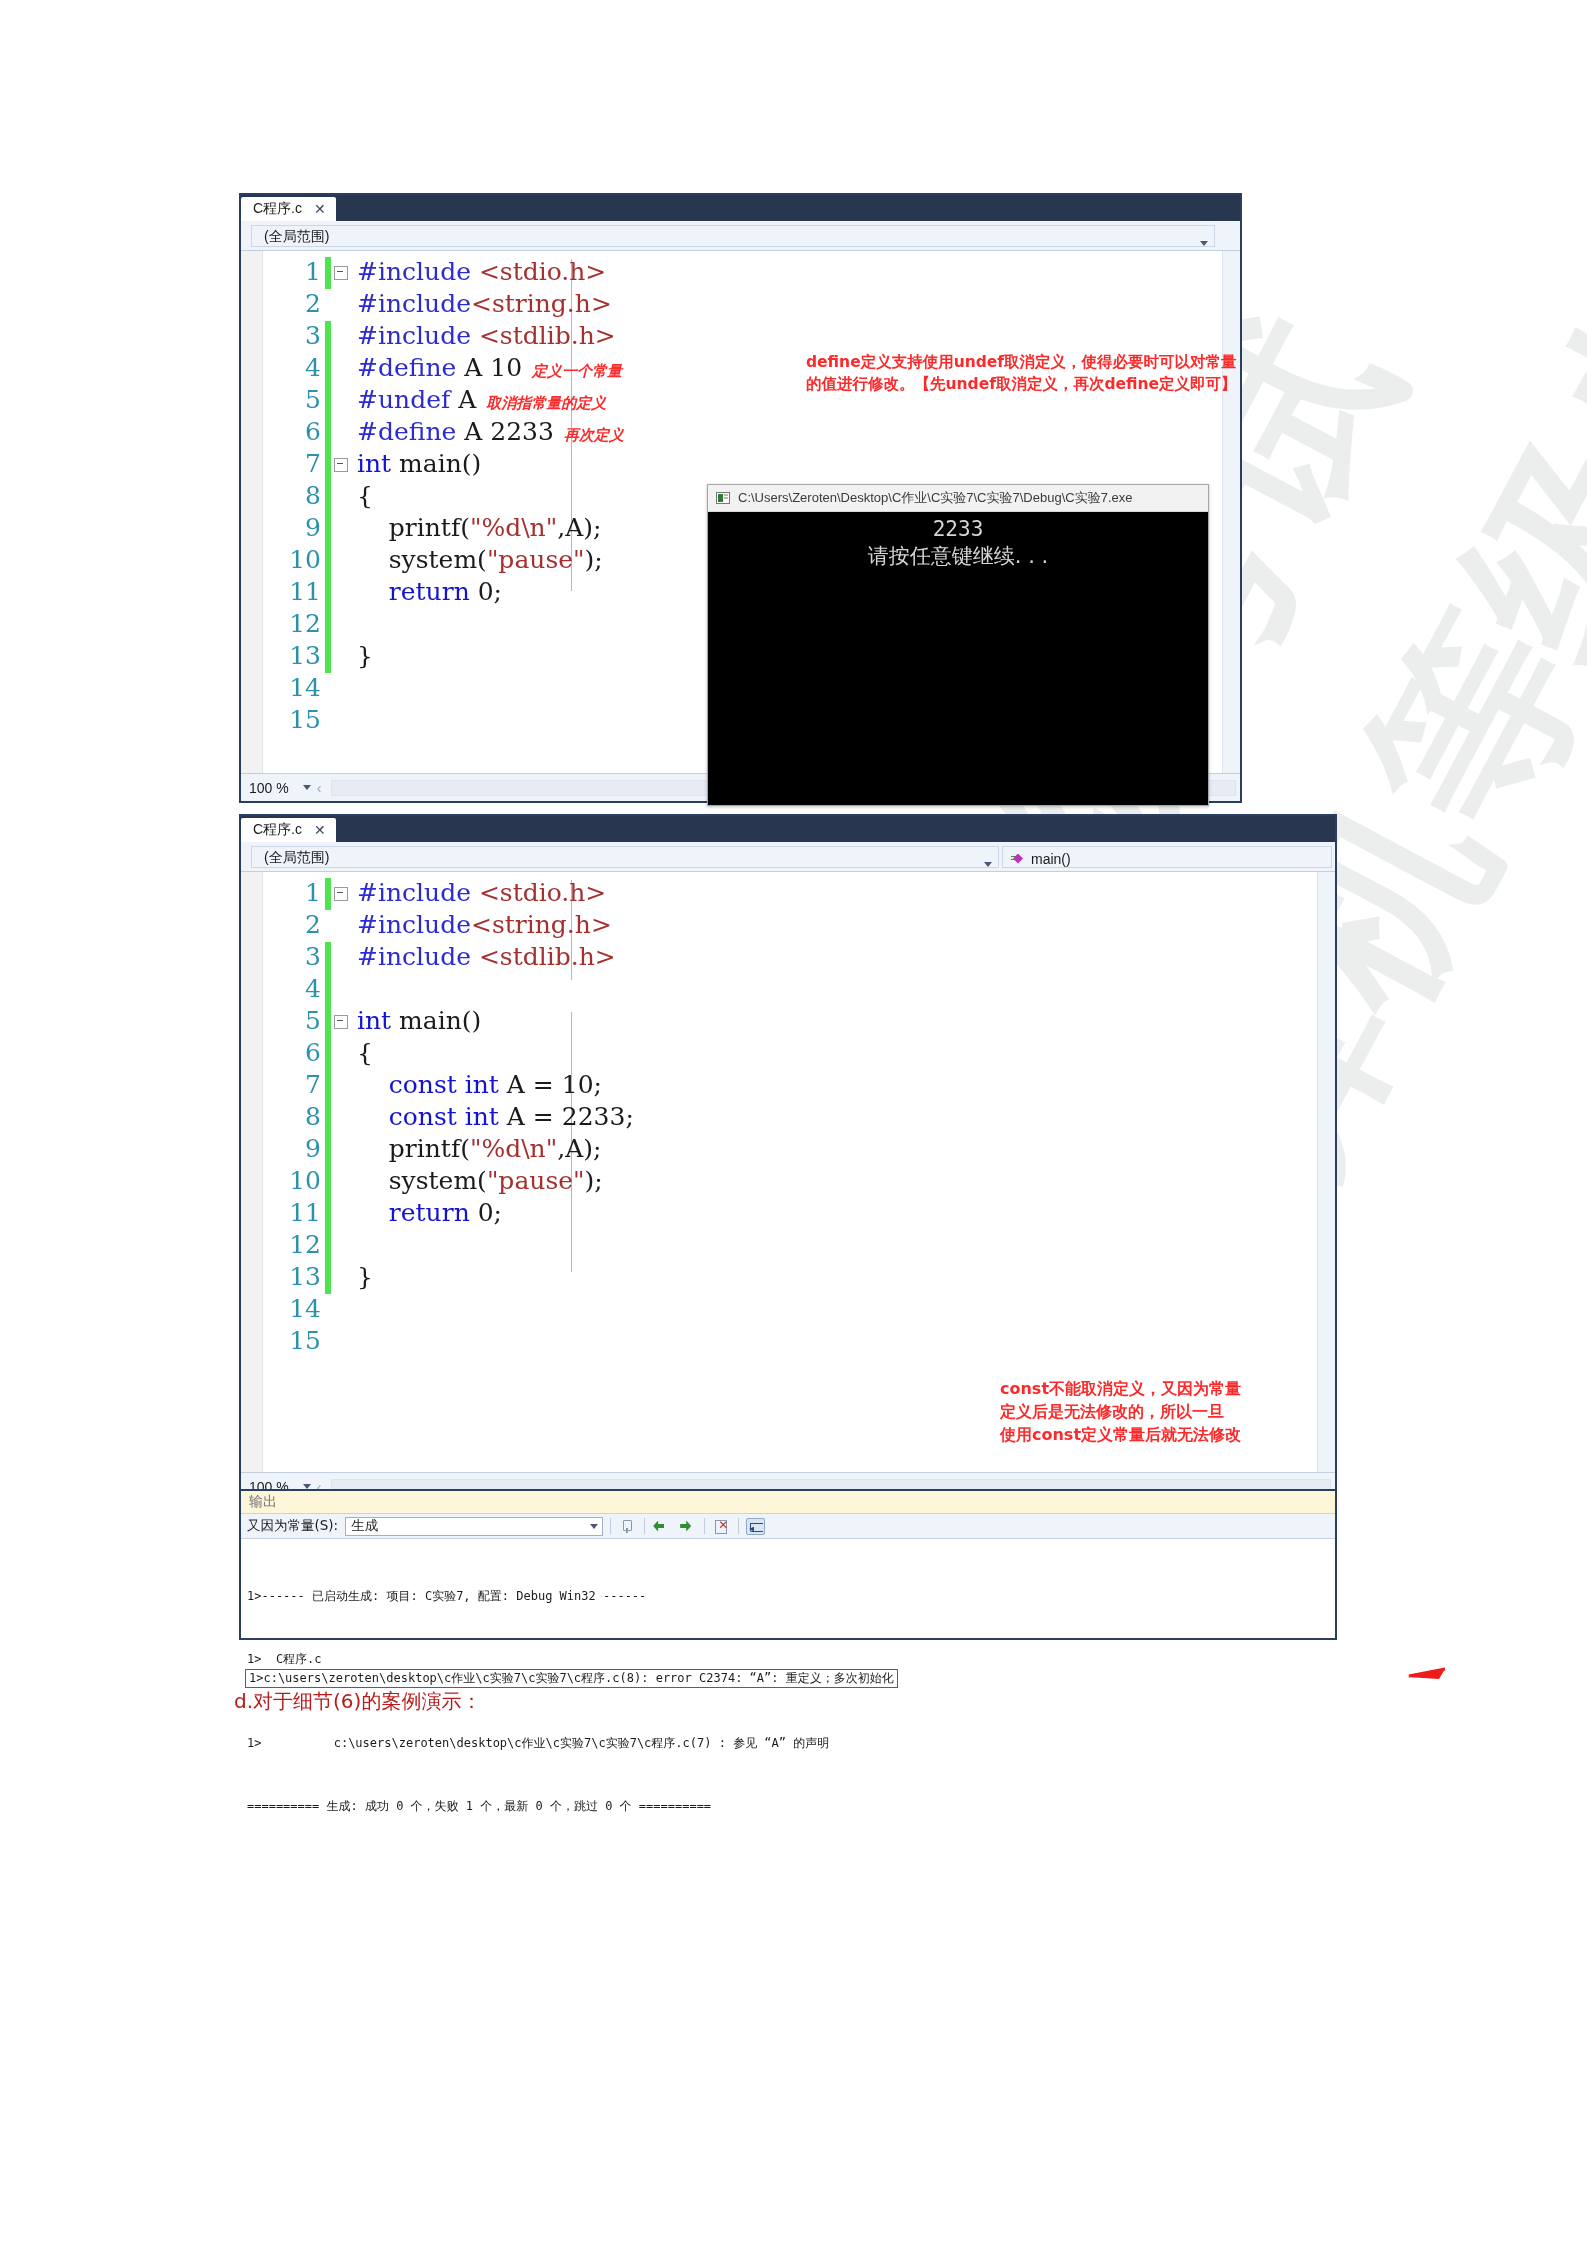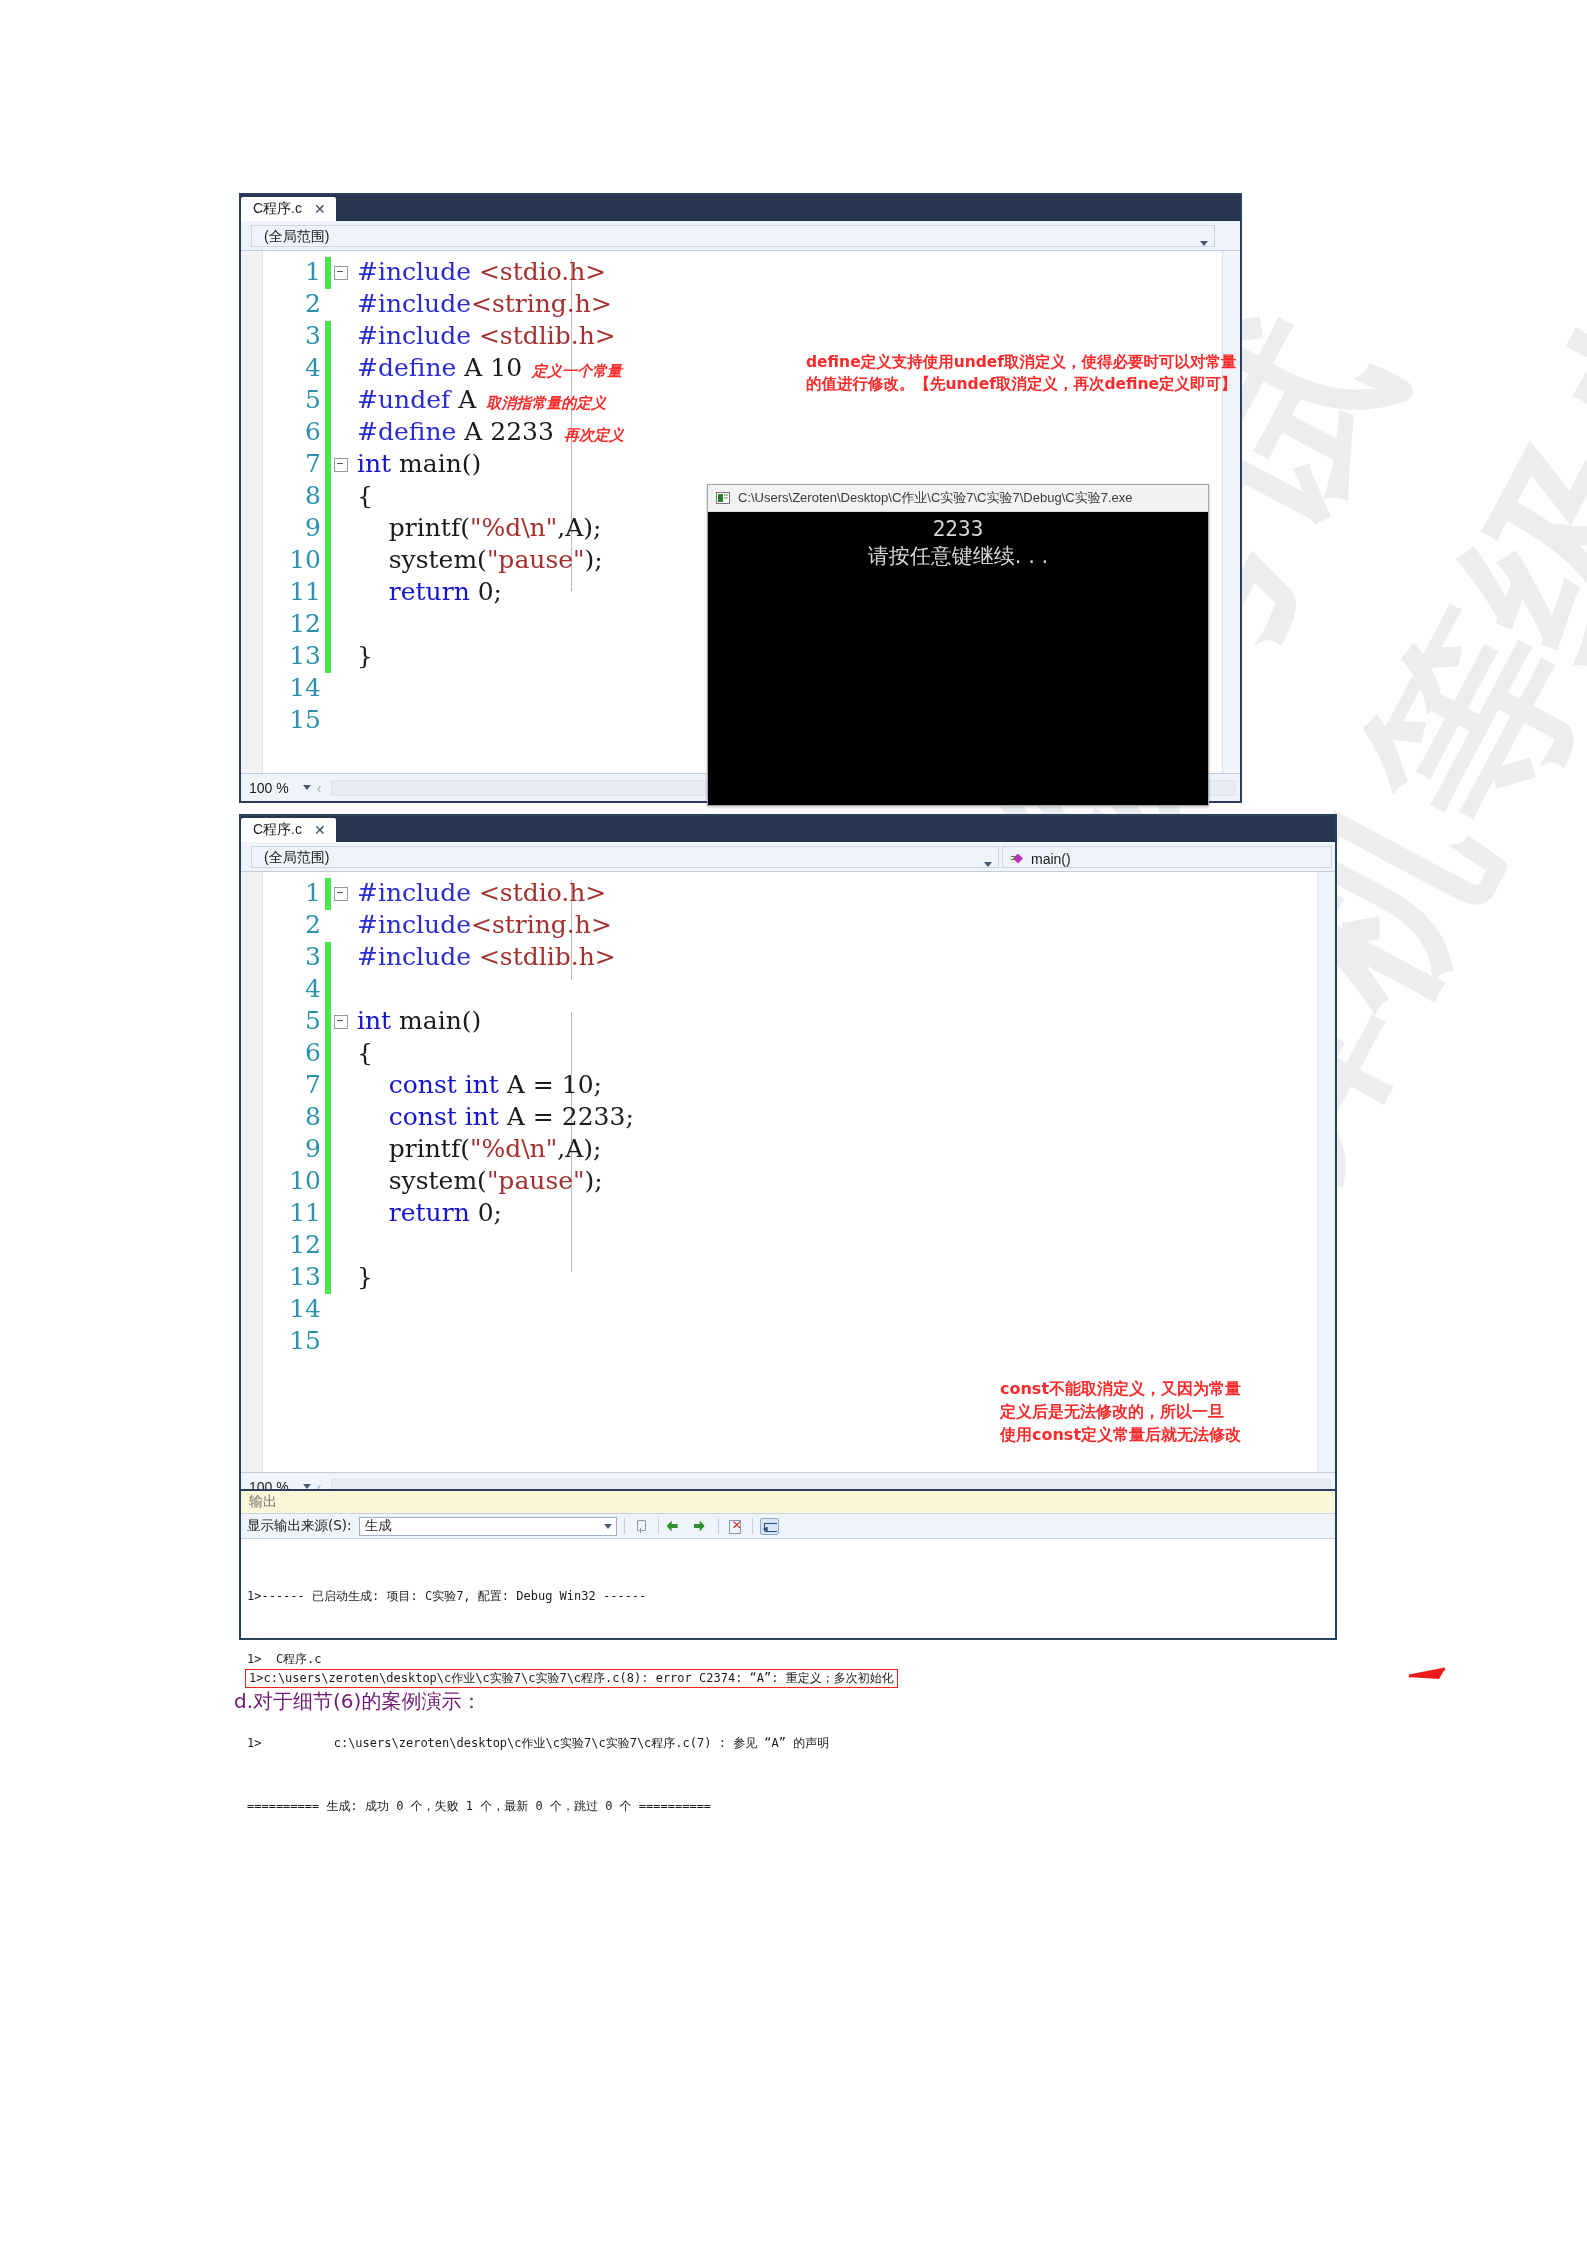--- a/index.html
+++ b/index.html
@@ -271,21 +271,21 @@
     position:absolute; right:-112px; top:-2px;
     width:100px; height:16px;
   }
 
   
   #caption {
     position:absolute; left:234px; top:1688px;
     z-index:3;
     font-family:"DejaVu Sans", sans-serif;
     font-size:20px;
-    color:#701a75;
+    color:#b91c1c;
   }
 </style>
 </head>
 <body>
 
 <div class="watermark">
   <div class="wm-txt" style="left:560px; top:1510px; font-size:200px; transform:rotate(-62deg);">计算机等级考试</div>
   <div class="wm-txt" style="left:1030px; top:1280px; font-size:200px; transform:rotate(-62deg);">计算机等级考试</div>
 </div>
 
@@ -405,21 +405,21 @@
   </div>
 </div>
 
 <div class="callout" id="callout2">const不能取消定义，又因为常量
 定义后是无法修改的，所以一旦
 使用const定义常量后就无法修改</div>
 
 <div id="outpanel">
   <div class="out-head">输出</div>
   <div class="out-toolbar">
-    <span>显示输出来源(S):</span>
+    <span>又因为常量(S):</span>
     <div class="out-combo">
       <span>生成</span>
       <span class="caret"></span>
     </div>
     <span class="tbsep"></span>
     <span class="tbi pin"></span>
     <span class="tbsep"></span>
     <span class="tbi larr"></span>
     <span class="tbi rarr"></span>
     <span class="tbsep"></span>

